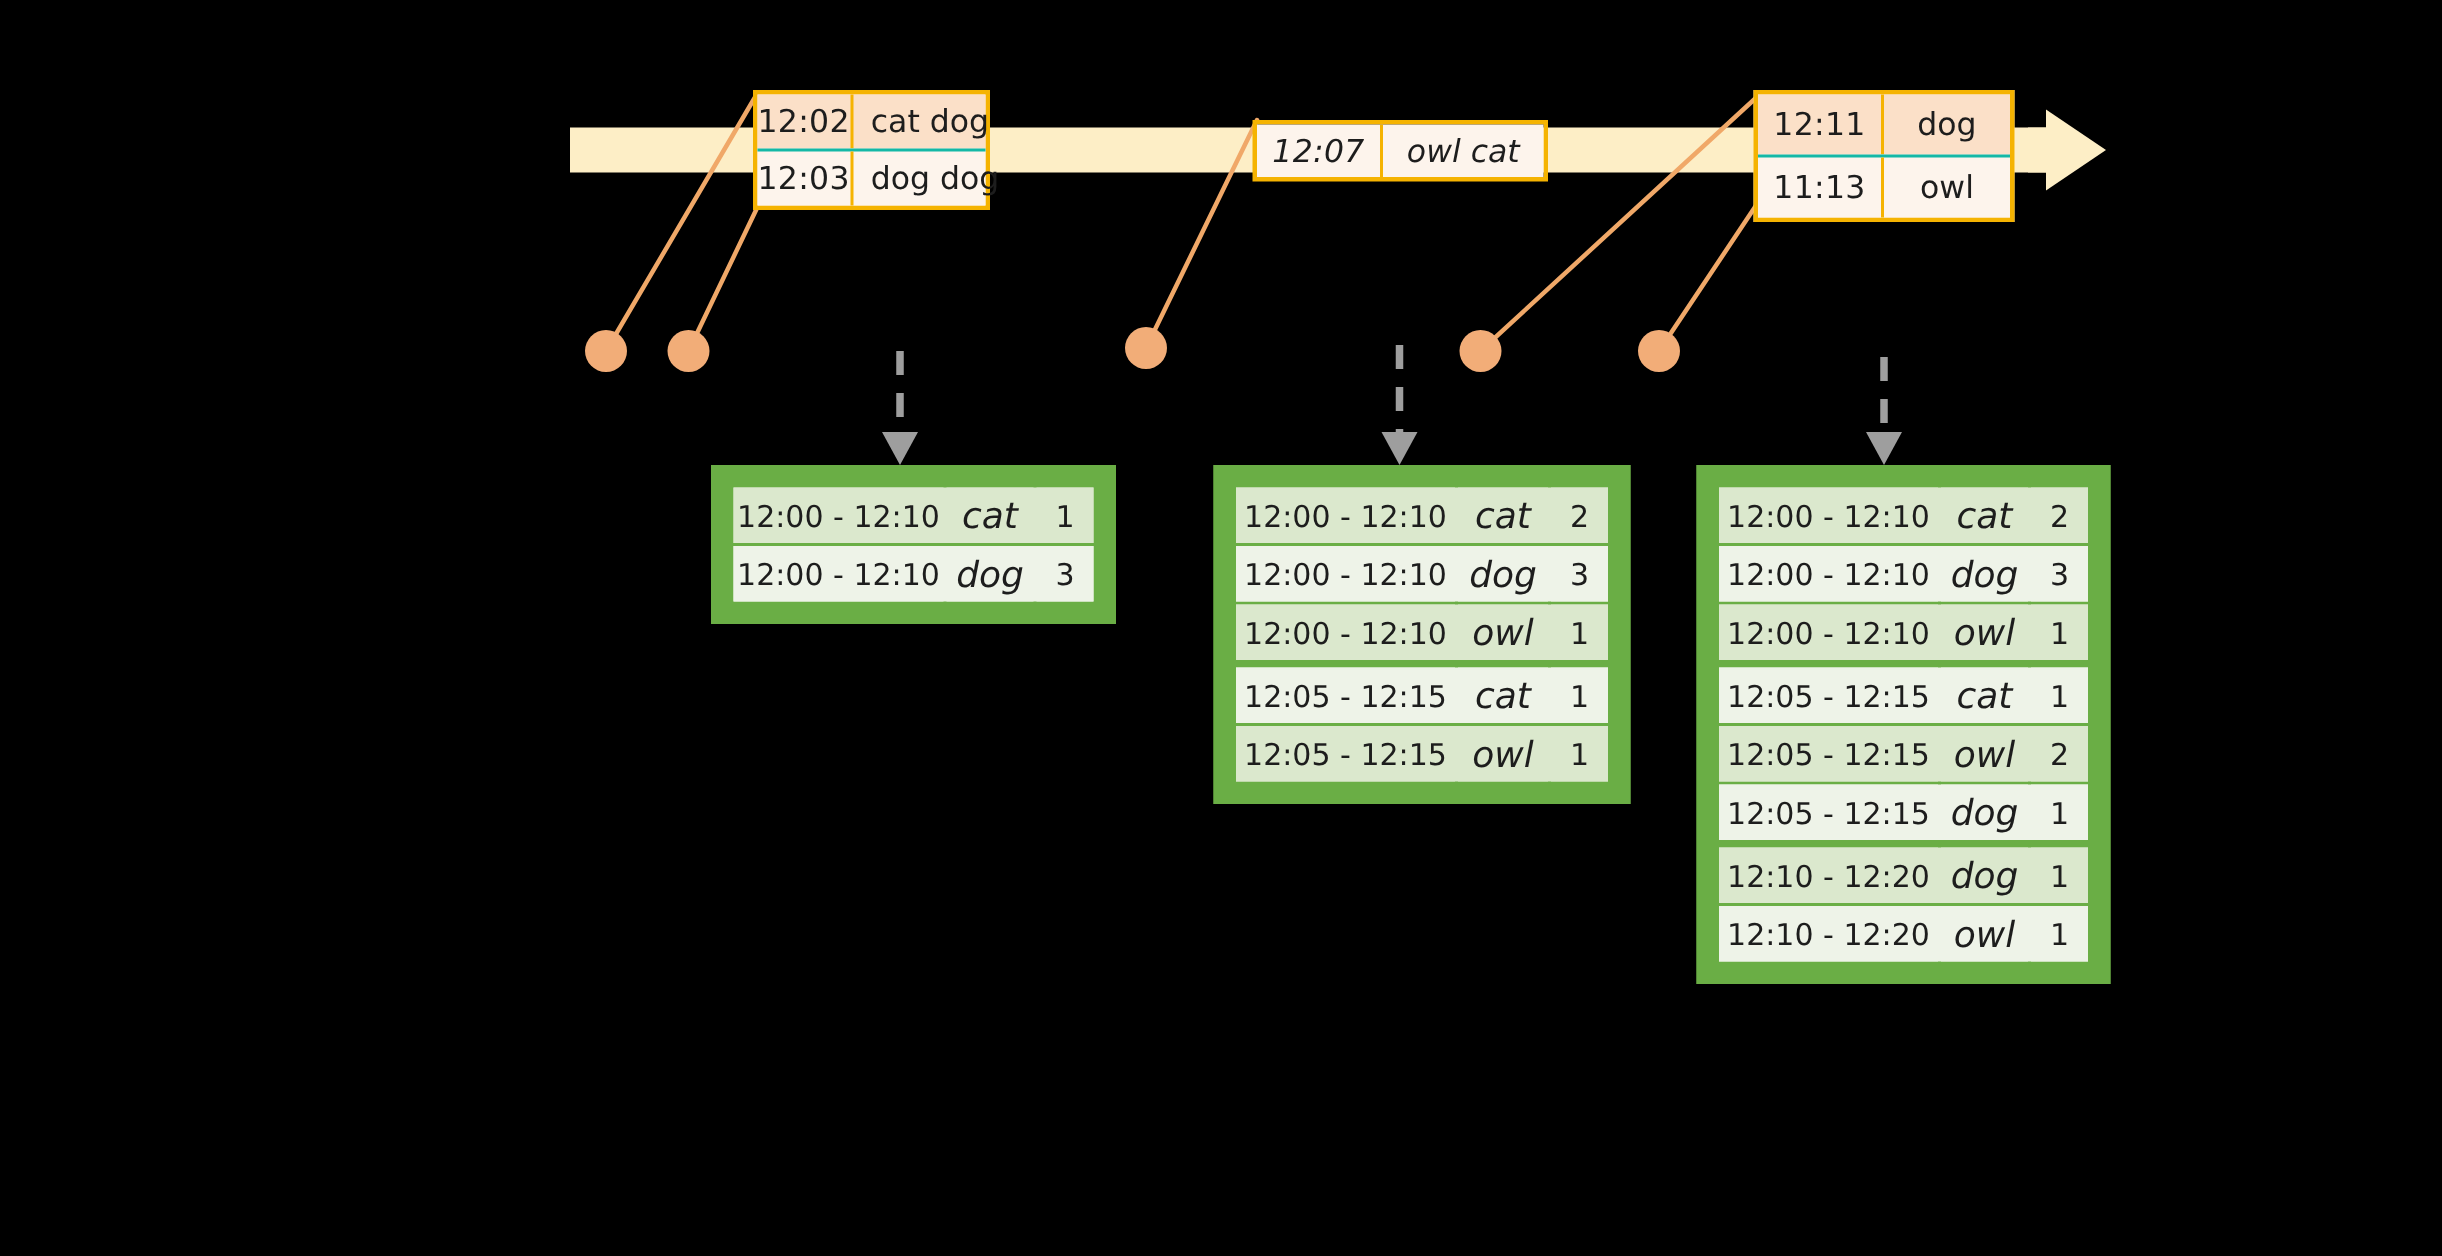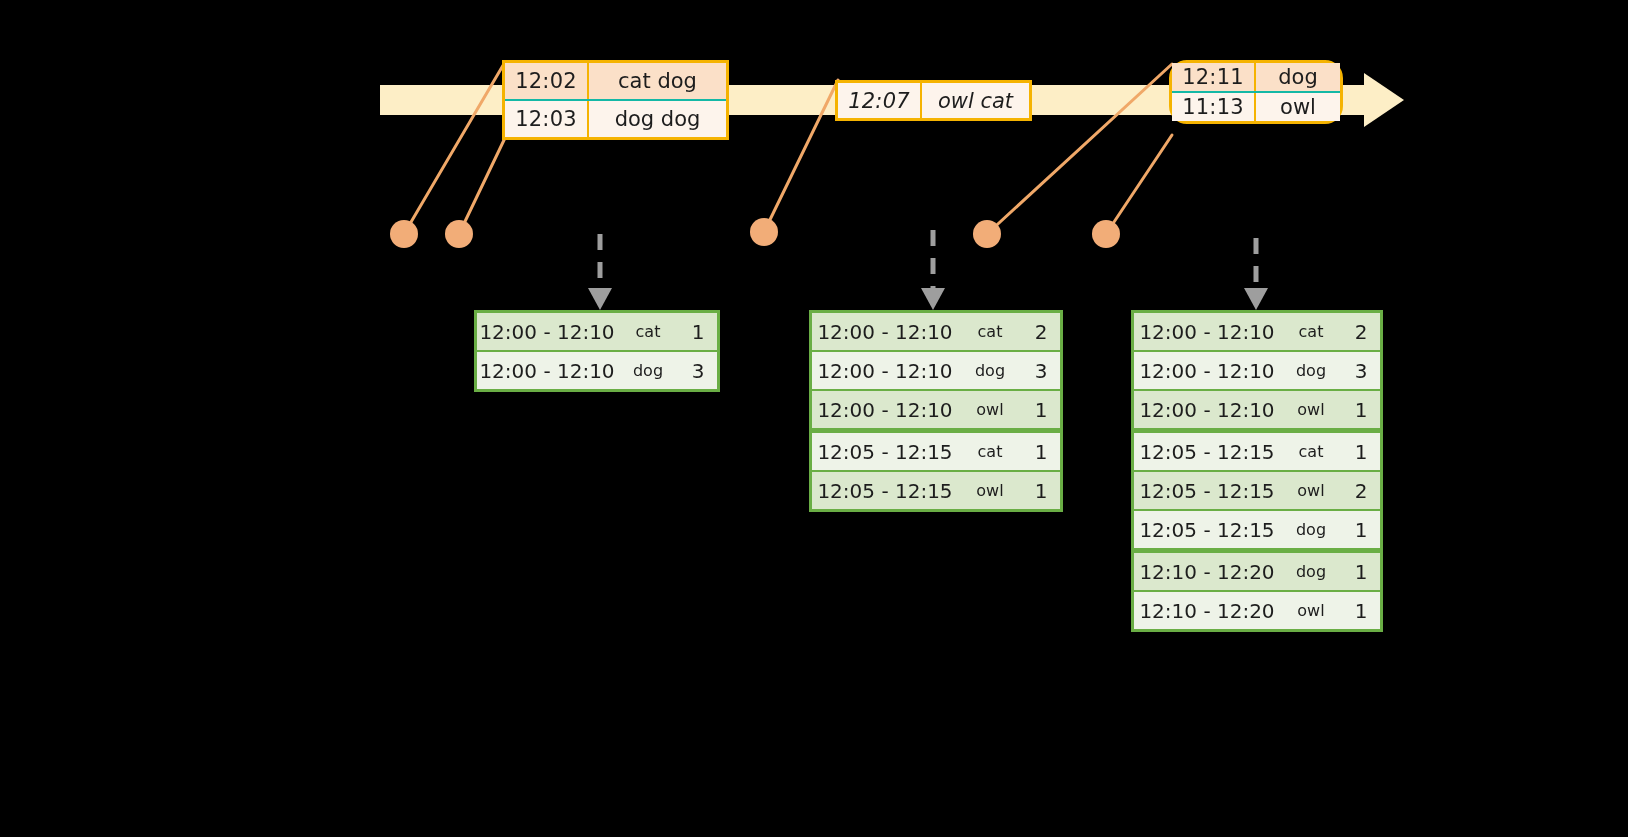--- a/index.html
+++ b/index.html
@@ -68,21 +68,21 @@
 
   
   .result-table {
     position: absolute;
     border: 3px solid #6aae45;
     box-sizing: border-box;
     background: #6aae45;
     display: flex;
     flex-direction: column;
     gap: 2px;
-    padding: 0px;
+    padding: 12px;
   }
   .res-row {
     display: flex;
     height: 37px;
     box-sizing: border-box;
   }
   .res-row.band-a { background: #dbe8cd; }
   .res-row.band-b { background: #eef3e8; }
   .res-row.grp-end { margin-bottom: 3px; }
   .res-window {
@@ -92,23 +92,24 @@
     justify-content: center;
     font-size: 20px;
     color: #1d1d1d;
     white-space: nowrap;
   }
   .res-key {
     box-sizing: border-box;
     display: flex;
     align-items: center;
     justify-content: center;
-    font-size: 16px;
+    font-size: 24px;
     color: #1d1d1d;
     margin-left: 2px;
+    font-style: italic;
   }
   .res-val {
     box-sizing: border-box;
     display: flex;
     align-items: center;
     justify-content: center;
     font-size: 20px;
     color: #1d1d1d;
     margin-left: 2px;
   }
@@ -161,39 +162,39 @@
       <line x1="933" y1="230" x2="933" y2="292"></line>
       <line x1="1256" y1="238" x2="1256" y2="292"></line>
     </g>
     <g fill="#9e9e9e">
       <polygon points="588,288 612,288 600,310"></polygon>
       <polygon points="921,288 945,288 933,310"></polygon>
       <polygon points="1244,288 1268,288 1256,310"></polygon>
     </g>
   </svg>
 
-  <div class="event-box" style="left:502px; top:60px; width:227px; height:80px;">
+  <div class="event-box" style="left:502px; top:60px; width:158px; height:80px;">
     <div class="event-row shade-a">
       <div class="event-time">12:02</div>
       <div class="event-words">cat dog</div>
     </div>
     <div class="event-row shade-b">
       <div class="event-time">12:03</div>
       <div class="event-words">dog dog</div>
     </div>
   </div>
 
   <div class="event-box" style="left:835px; top:80px; width:197px; height:41px;font-style:italic;">
     <div class="event-row shade-b">
       <div class="event-time">12:07</div>
       <div class="event-words">owl cat</div>
     </div>
   </div>
 
-  <div class="event-box" style="left:1169px; top:60px; width:174px; height:64px;border-radius:18px;">
+  <div class="event-box" style="left:1169px; top:60px; width:174px; height:88px;">
     <div class="event-row shade-a">
       <div class="event-time">12:11</div>
       <div class="event-words">dog</div>
     </div>
     <div class="event-row shade-b">
       <div class="event-time">11:13</div>
       <div class="event-words">owl</div>
     </div>
   </div>
 

